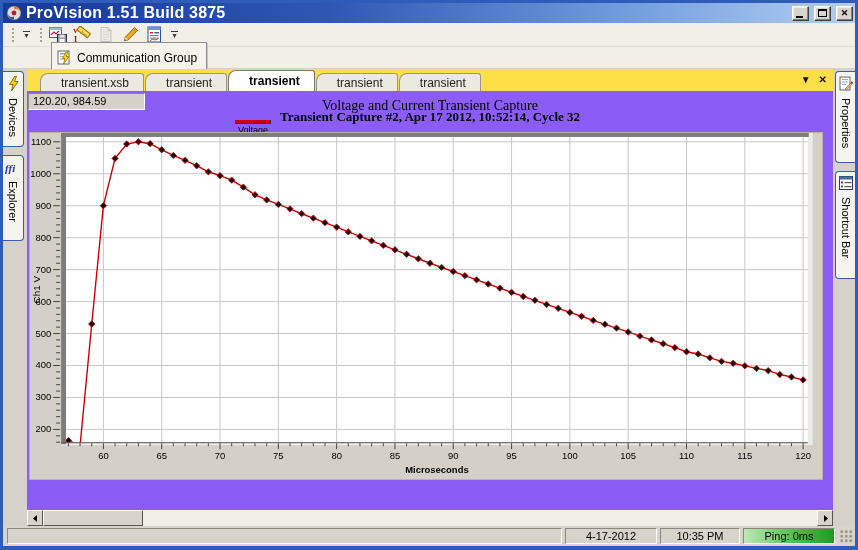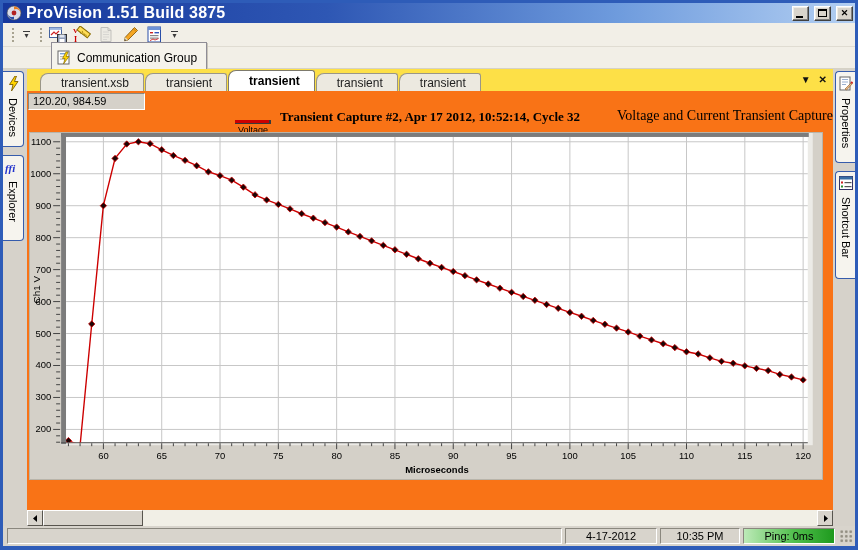--- a/index.html
+++ b/index.html
@@ -60,25 +60,25 @@
     padding-left:13px; position:relative; }
   .dtab { height:18px; display:flex; align-items:center; padding:0 14px 0 20px;
     font-size:12px; color:#222; background:#ece9e0; border:1px solid #9a9687; border-bottom:none;
     border-radius:8px 3px 0 0; margin-right:1px; cursor:default; white-space:nowrap; }
   .dtab.active { background:#ffffff; font-weight:bold; height:21px; color:#000;
     border-color:#7d7a6d; z-index:2; }
   .tabctrl { position:absolute; right:6px; top:5px; display:flex; gap:8px; }
   .tabctrl span { font-size:10px; color:#111; line-height:12px; cursor:default; }
 
   
-  .pane { flex:1; position:relative; background:#f97316; min-height:0; }
+  .pane { flex:1; position:relative; background:#8b5cf6; min-height:0; }
   .coordbox { position:absolute; left:1px; top:2px; width:117px; height:17px;
     border:1px solid; border-color:#8a877e #ffffff #ffffff #8a877e;
     font-size:11px; color:#000; padding:1px 4px; background:#d5d1c9; }
-  .charttitle { position:absolute; top:17px; left:0; right:0; text-align:right;
+  .charttitle { position:absolute; top:7px; left:0; right:0; text-align:center;
     font-family:"Liberation Serif",serif; font-size:14px; color:#000; }
   .chartsub { position:absolute; top:18px; left:0; right:0; text-align:center;
     font-family:"Liberation Serif",serif; font-size:13px; font-weight:bold; color:#000; }
   .legend { position:absolute; top:29px; width:60px; text-align:center; cursor:default; }
   .legend .bar { height:4px; width:36px; margin:0 auto;
     border-right:2px solid #3a3a3a; border-bottom:1px solid #3a3a3a; }
   .legend .lname { font-size:9px; color:#000; margin-top:1px; }
   .legend.voltage { left:196px; }
   .legend.current { left:552px;margin-top:42px; }
   svg.chart { position:absolute; left:2px; top:41px; border:1px solid #b8b4aa; background:#d4d0c8; }

